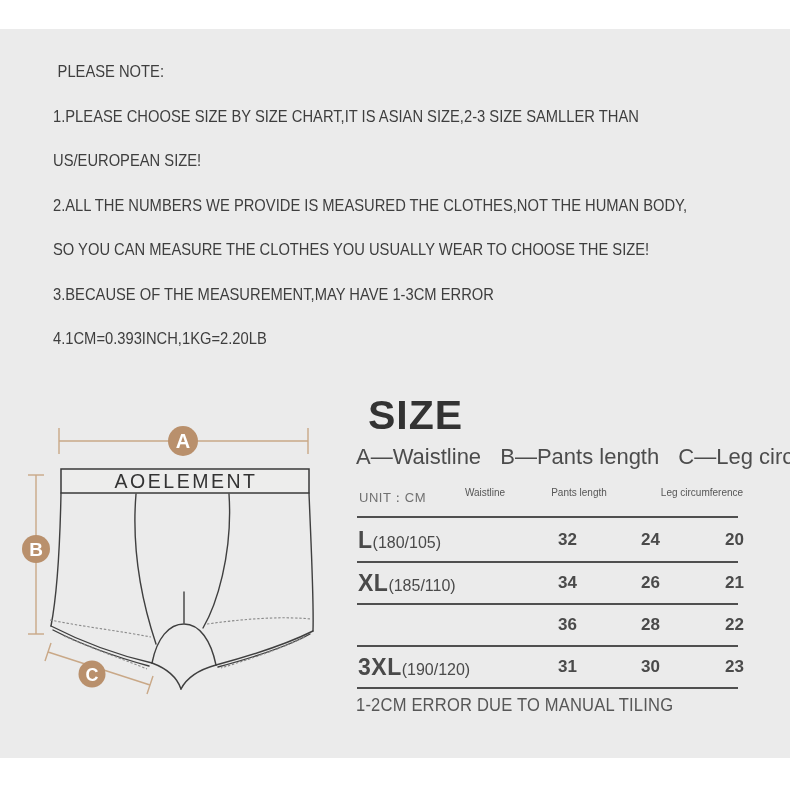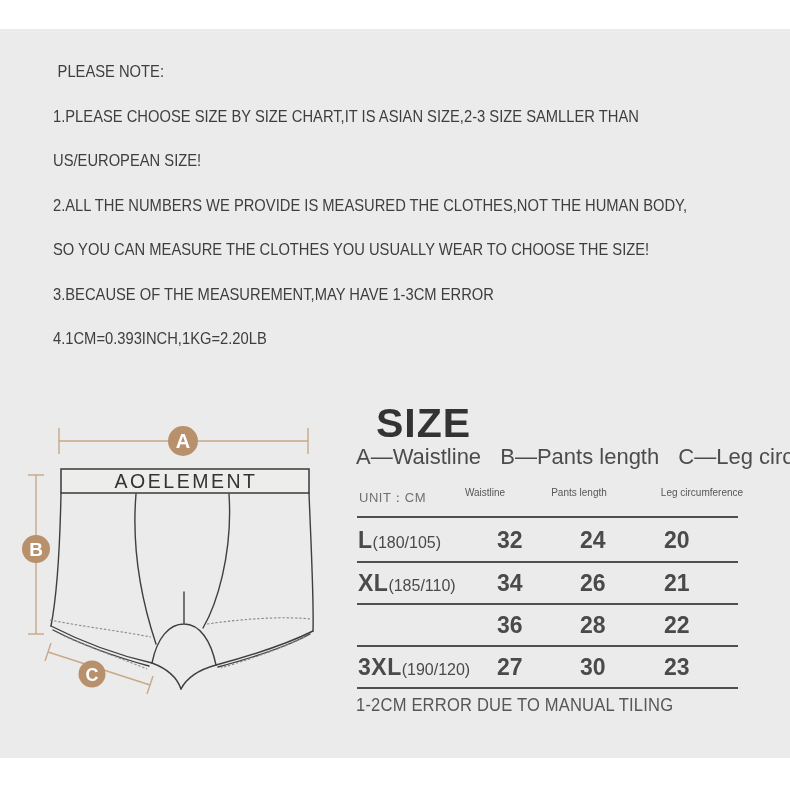--- a/index.html
+++ b/index.html
@@ -13,21 +13,21 @@
   .notes{
     position:absolute;left:53px;top:49px;width:760px;
     font-size:16.2px;line-height:44.55px;color:#3e3e3e;white-space:nowrap;
     transform:scaleX(0.91);transform-origin:left top;
   }
   .note-line{height:44.55px;}
   .note-line.first{padding-left:5px;}
 
   
   .size-title{
-    position:absolute;left:360px;top:384px;margin:16px;
+    position:absolute;left:360px;top:384px;margin:8px;
     font-size:41px;font-weight:900;letter-spacing:1px;color:#333333;
   }
   .legend{position:absolute;left:356px;top:444px;font-size:22px;color:#4c4c4c;white-space:nowrap;}
   .legend span{margin-right:13px;}
   .legend span:last-child{margin-right:0;}
 
   .unit-label{position:absolute;left:359px;top:489px;font-size:13px;color:#707070;letter-spacing:0.5px;}
   .col-head{position:absolute;top:487px;font-size:10px;color:#565656;text-align:center;white-space:nowrap;}
   .col-head.c1{left:445px;width:80px;}
   .col-head.c2{left:529px;width:100px;}
@@ -41,21 +41,21 @@
   .hline.l4{top:687px;}
 
   .trow{position:absolute;left:357px;width:381px;height:34px;display:flex;align-items:center;color:#4a4a4a;}
   .trow.r0{top:523px;}
   .trow.r1{top:566px;}
   .trow.r2{top:608px;}
   .trow.r3{top:650px;}
   .size-label{position:absolute;left:1px;white-space:nowrap;}
   .size-label b{font-size:23px;font-weight:bold;letter-spacing:0.5px;}
   .size-label span{font-size:16px;}
-  .num{position:absolute;text-align:left;font-size:23px;font-weight:bold;}
+  .num{position:absolute;text-align:right;font-size:17px;font-weight:bold;}
   .num.n1{left:140px;width:80px;}
   .num.n2{left:223px;width:80px;}
   .num.n3{left:307px;width:80px;}
 
   .footnote{
     position:absolute;left:356px;top:695px;font-size:18px;color:#575757;white-space:nowrap;
     transform:scaleX(0.92);transform-origin:left top;letter-spacing:0.2px;
   }
 
   
@@ -172,19 +172,19 @@
   <div class="trow r2">
     <div class="num n1">36</div>
     <div class="num n2">28</div>
     <div class="num n3">22</div>
   </div>
 
   <div class="trow r3">
     <div class="size-label">
       <b>3XL</b><span>(190/120)</span>
     </div>
-    <div class="num n1">27</div>
+    <div class="num n1">31</div>
     <div class="num n2">30</div>
     <div class="num n3">23</div>
   </div>
 
   <div class="footnote">1-2CM ERROR DUE TO MANUAL TILING</div>
 </div>
 
 </body></html>

